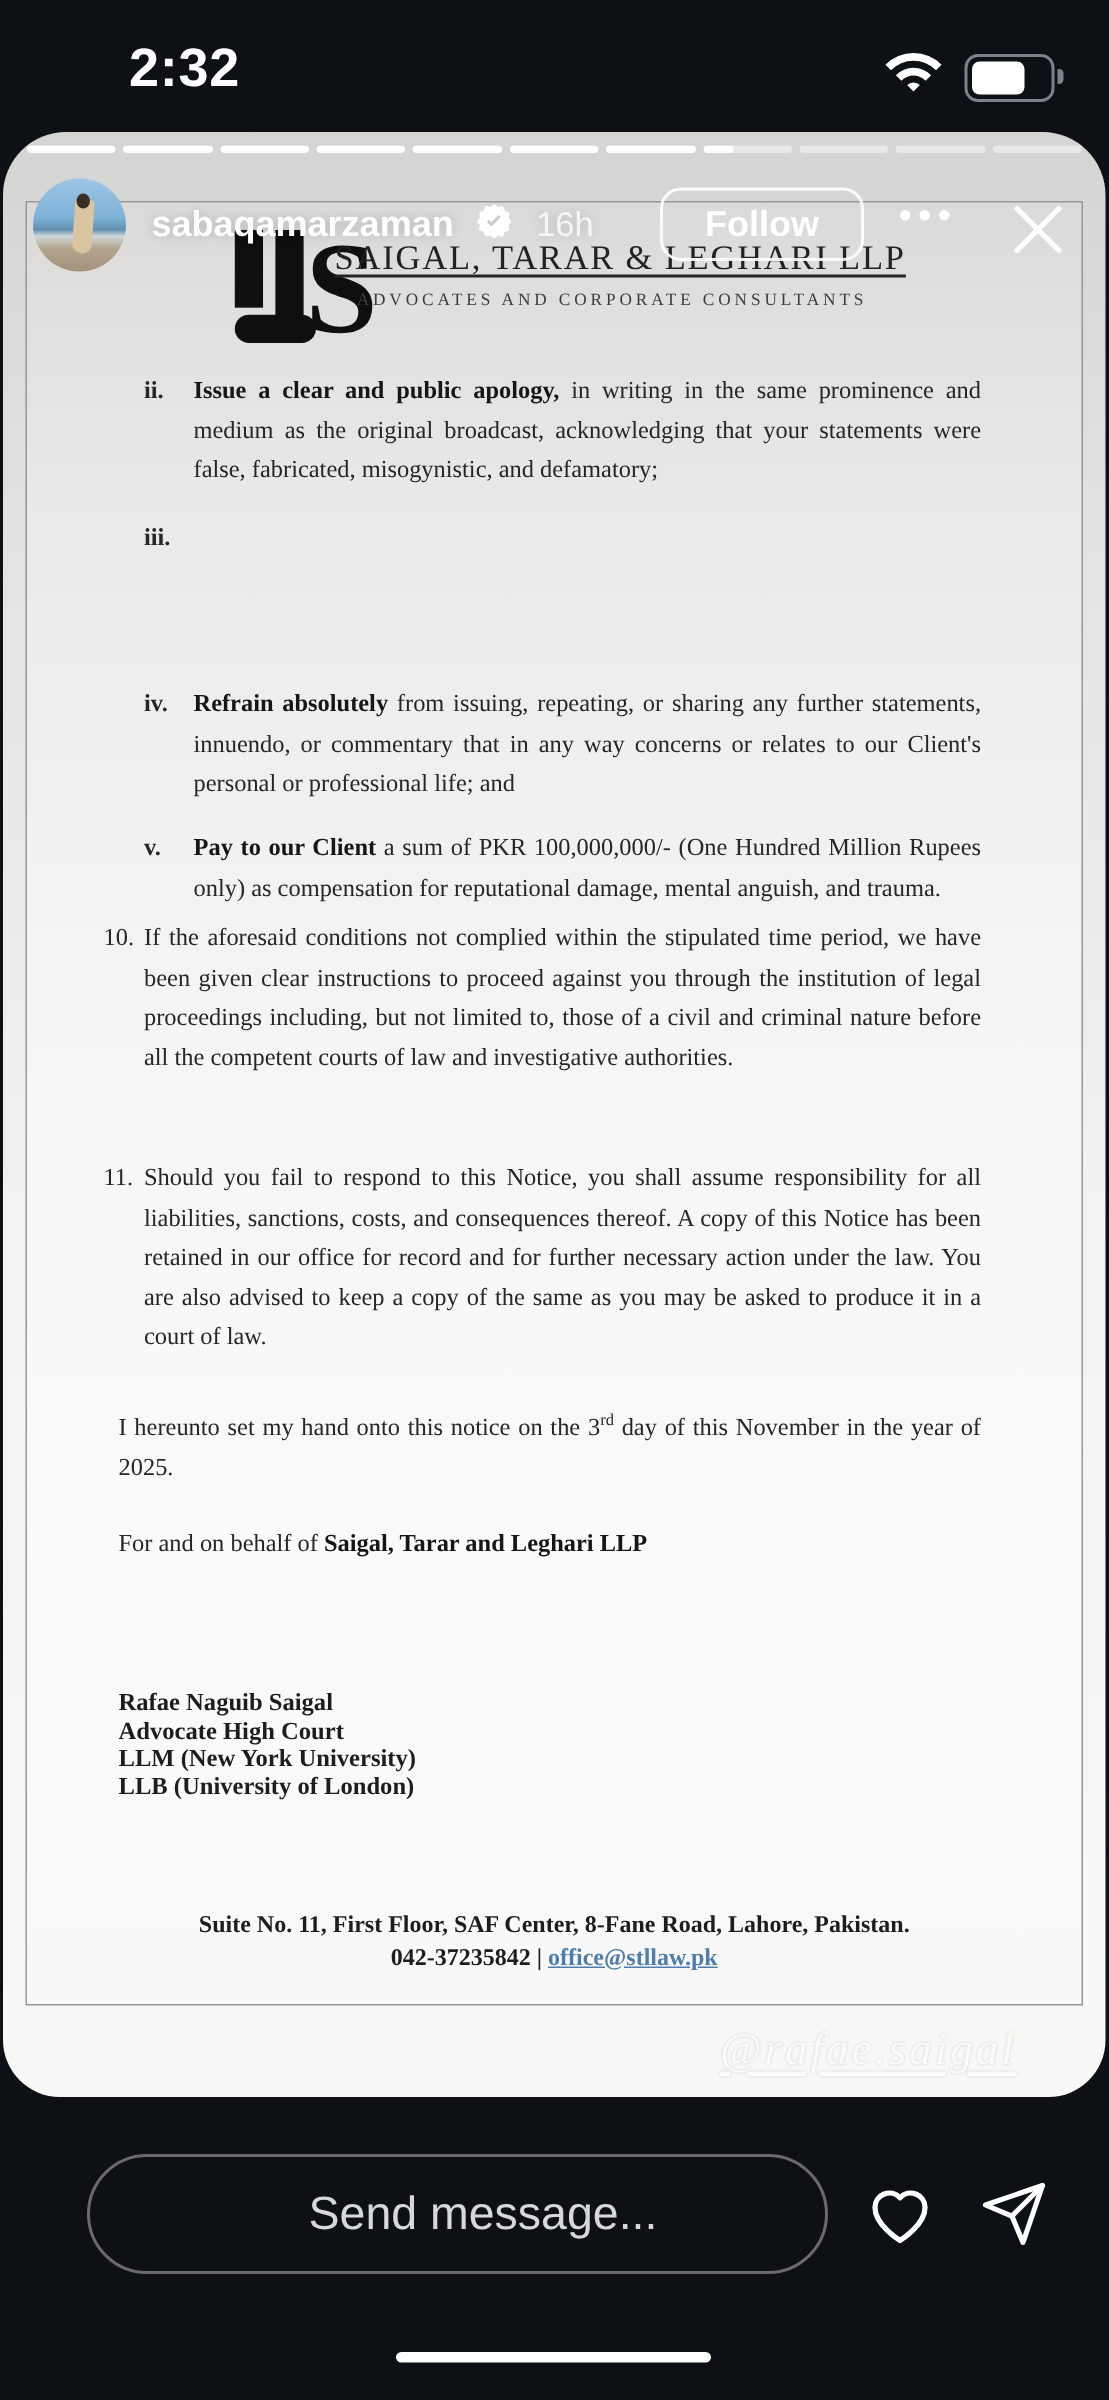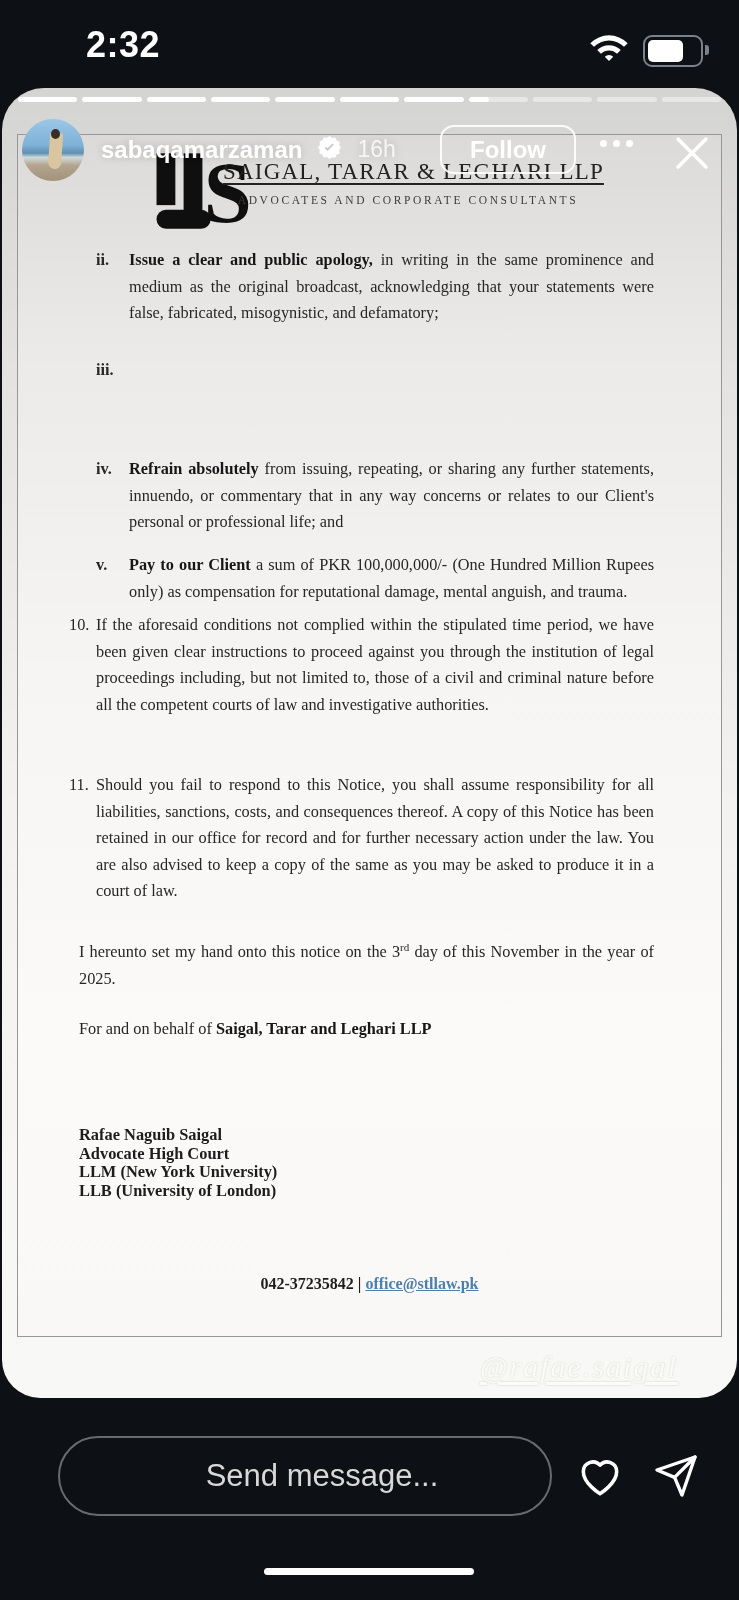--- a/index.html
+++ b/index.html
@@ -151,21 +151,21 @@
       </div>
       <div class="letterhead-title">
         <div class="firm-name">SAIGAL, TARAR &amp; LEGHARI LLP</div>
         <div class="firm-tagline">ADVOCATES AND CORPORATE CONSULTANTS</div>
       </div>
 
       <div class="blk item" style="top:112px">
         <span class="num">ii.</span>
         <span class="txt"><b>Issue a clear and public apology,</b><span> in writing in the same prominence and medium as the original broadcast, acknowledging that your statements were false, fabricated, misogynistic, and defamatory;</span></span>
       </div>
-      <div class="blk item" style="top:222px">
+      <div class="blk item" style="top:210px">
         <span class="num">iii.</span>
       </div>
       <div class="blk item" style="top:321px">
         <span class="num">iv.</span>
         <span class="txt"><b>Refrain absolutely</b><span> from issuing, repeating, or sharing any further statements, innuendo, or commentary that in any way concerns or relates to our Client's personal or professional life; and</span></span>
       </div>
       <div class="blk item" style="top:417px">
         <span class="num">v.</span>
         <span class="txt"><b>Pay to our Client</b><span> a sum of PKR 100,000,000/- (One Hundred Million Rupees only) as compensation for reputational damage, mental anguish, and trauma.</span></span>
       </div>
@@ -188,20 +188,21 @@
       </div>
 
       <div class="blk sig-block" style="top:991px">
         <div>Rafae Naguib Saigal</div>
         <div>Advocate High Court</div>
         <div>LLM (New York University)</div>
         <div>LLB (University of London)</div>
       </div>
 
       <div class="blk doc-footer" style="top:1138px">
+        <div>Suite No. 11, First Floor, SAF Center, 8-Fane Road, Lahore, Pakistan.</div>
         <div>
           <span>042-37235842</span>
           <span>|</span>
           <span class="email-link">office@stllaw.pk</span>
         </div>
       </div>
     </div>
 
     <div class="story-header">
       <div class="avatar">

